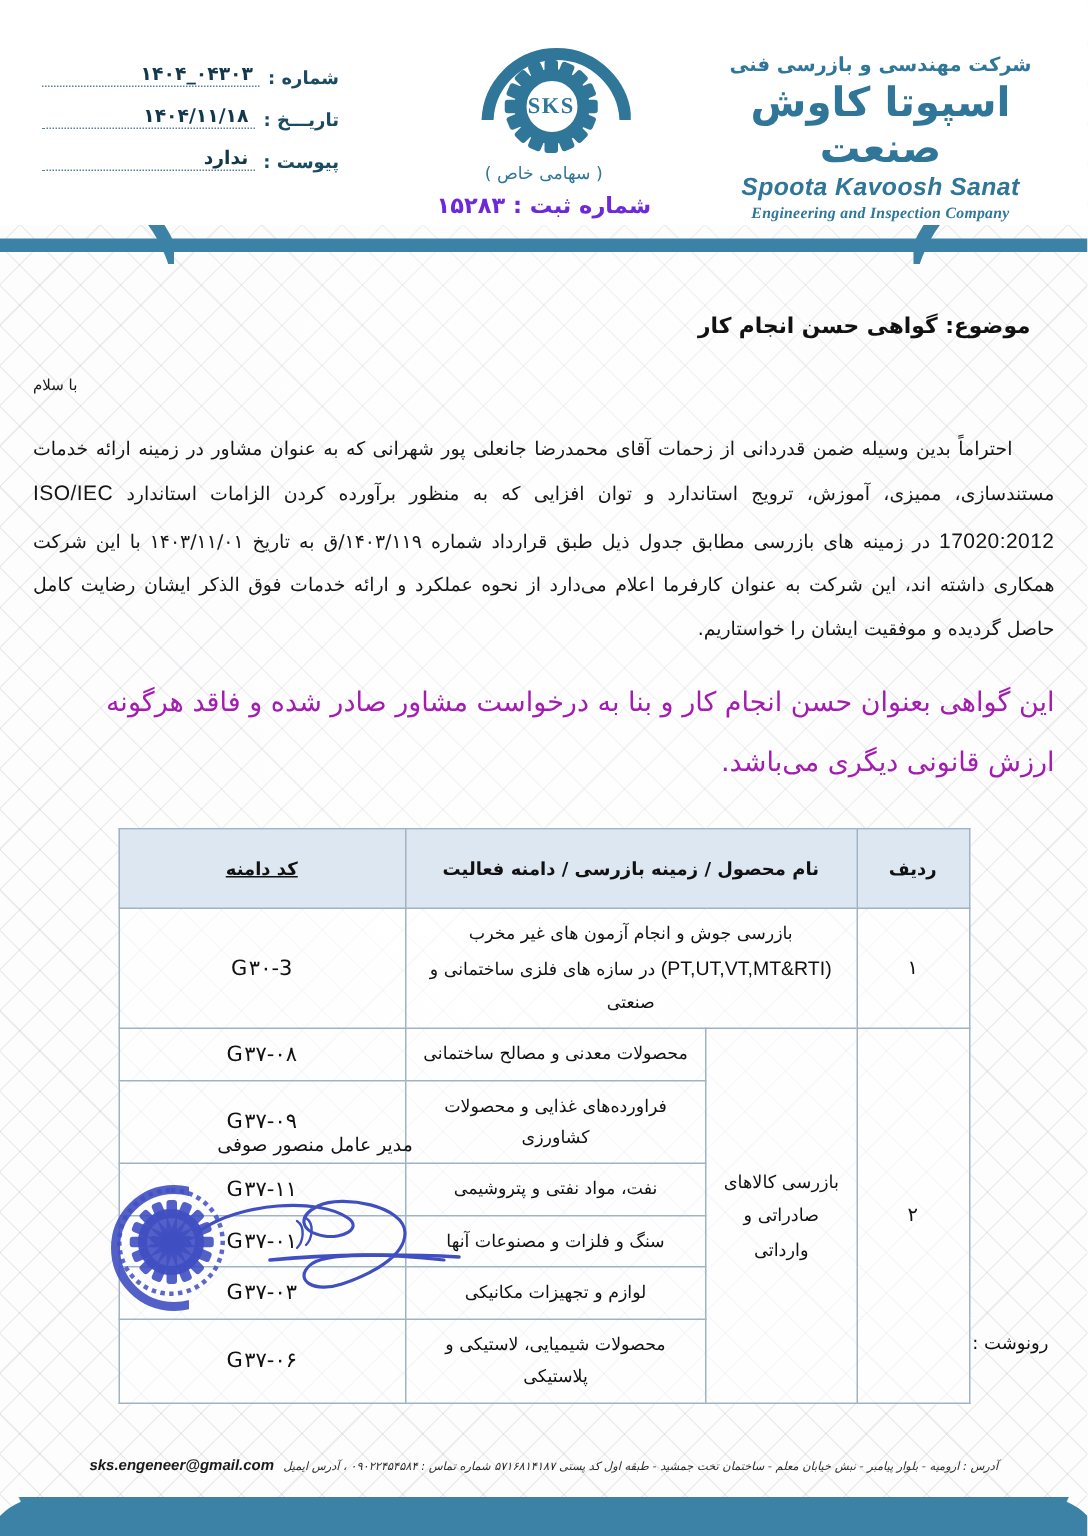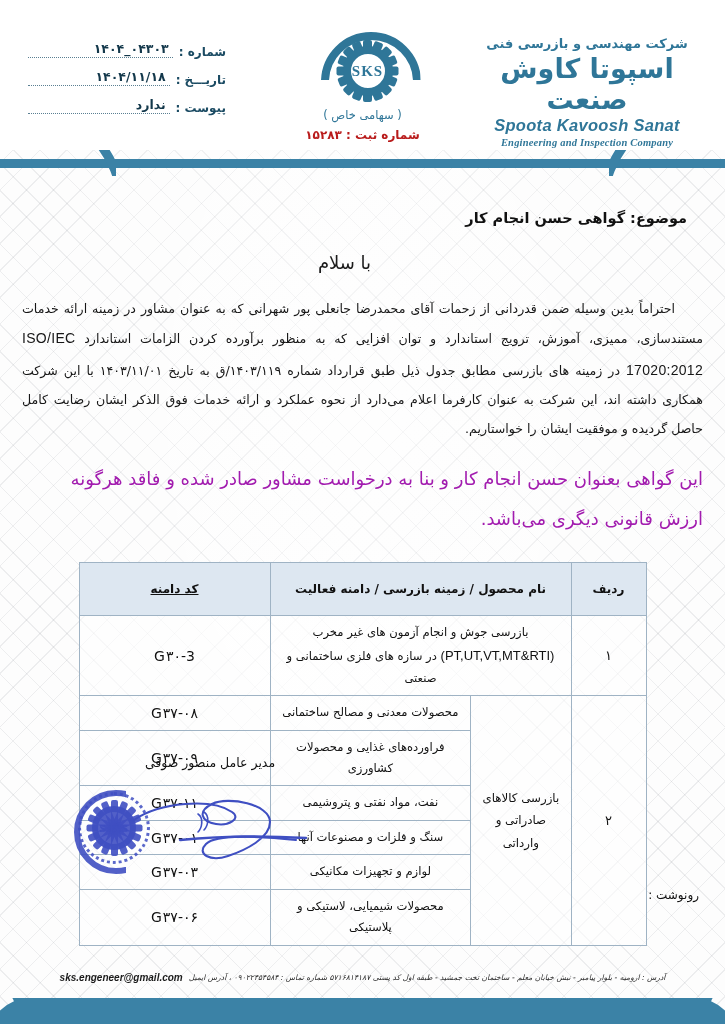--- a/index.html
+++ b/index.html
@@ -104,21 +104,21 @@
     border:8px solid #2f7698;border-radius:50%;
     background:#fff;box-sizing:border-box;
   }
   .gear .sks{
     position:absolute;left:0;top:0;width:58px;height:58px;
     display:flex;align-items:center;justify-content:center;
     font-family:"Liberation Serif","DejaVu Serif",serif;
     font-weight:bold;font-size:15px;color:#2f7698;letter-spacing:1px;
   }
   .sahami{font-size:11.5px;margin-top:6px;color:#2f7698;letter-spacing:.4px;}
-  .sabt{font-size:12px;margin-top:6px;color:#b91c1c;font-weight:bold;letter-spacing:.6px;}
+  .sabt{font-size:15px;margin-top:6px;color:#6d28d9;font-weight:bold;letter-spacing:.6px;}
 
   .company{
     position:absolute;right:18px;top:36px;width:240px;text-align:center;color:#2f7698;
   }
   .company .fa1{font-size:13px;font-weight:bold;letter-spacing:.2px;}
   .company .fa2{
     font-size:27px;font-weight:bold;margin-top:2px;letter-spacing:1px;
     font-family:"DejaVu Sans","Liberation Sans",sans-serif;
   }
   .company .en1{
@@ -130,21 +130,21 @@
     font-style:italic;font-weight:bold;font-size:10.5px;margin-top:2px;letter-spacing:.2px;
   }
 
   
   .content{position:absolute;left:22px;right:22px;top:196px;}
   .subject{
     text-align:right;font-size:14.5px;font-weight:bold;color:#111;
     margin:14px 16px 0 0;
   }
   .salam{
-    text-align:center;font-size:18px;margin:26px 36px 0 0;color:#1a1a1a;
+    text-align:left;font-size:10px;margin:26px 36px 0 0;color:#1a1a1a;
   }
   .para{
     margin-top:22px;text-align:justify;text-align-last:right;
     font-size:12.6px;line-height:2.25;color:#161616;
     text-indent:28px;
   }
   .para .lat{
     font-family:"Liberation Sans","DejaVu Sans",sans-serif;
     font-size:14px;letter-spacing:.3px;
   }

